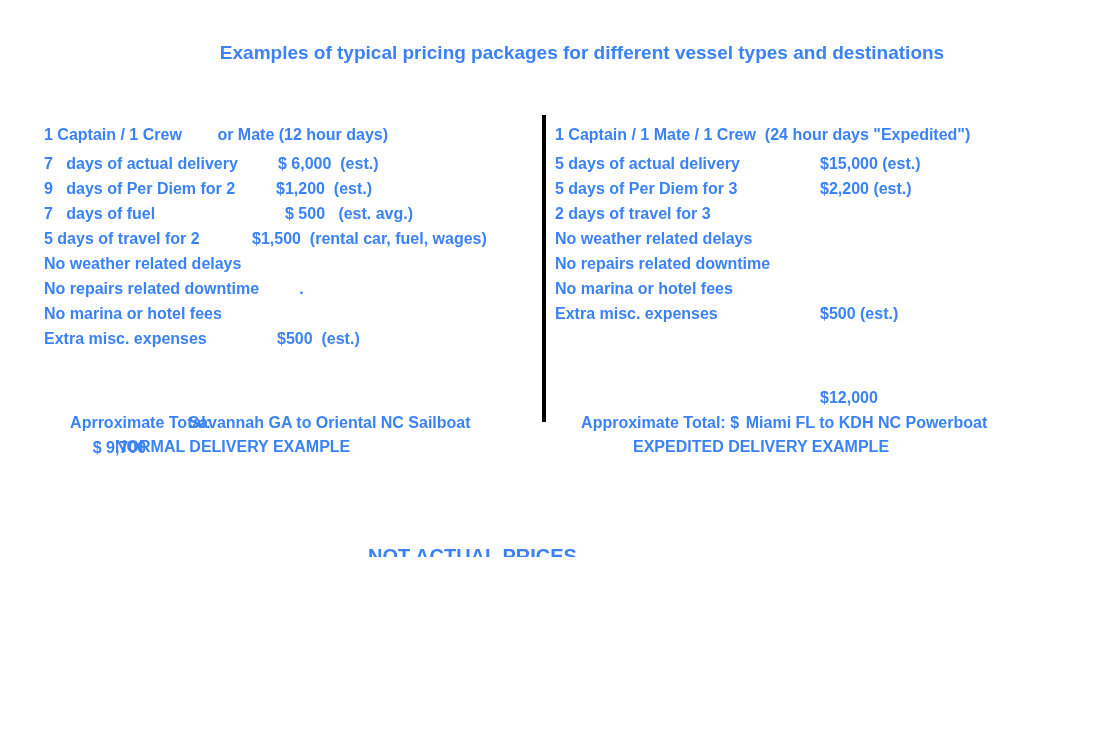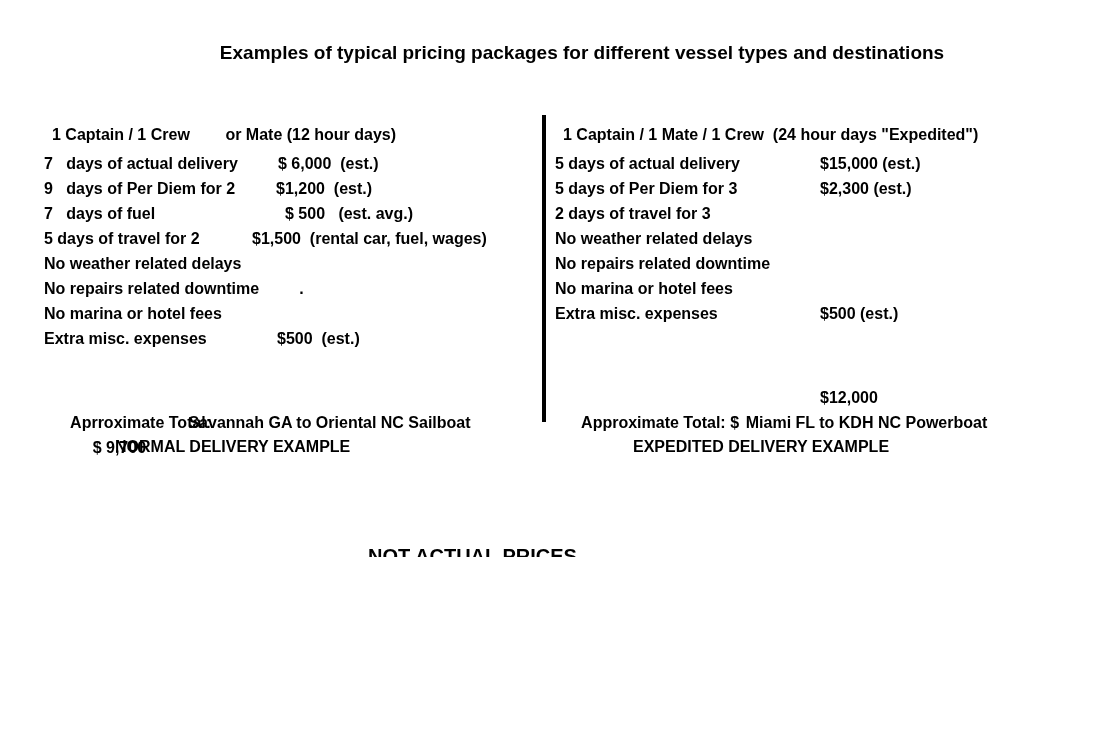--- a/index.html
+++ b/index.html
@@ -5,21 +5,21 @@
   html, body {
     margin: 0;
     padding: 0;
     background: #ffffff;
   }
   .page {
     position: relative;
     width: 1100px;
     height: 557px;
     background: #ffffff;
-    color: #000000;
+    color: #3b82f6;
     font-family: "Liberation Sans", "DejaVu Sans", sans-serif;
     font-weight: bold;
     overflow: hidden;
     text-decoration: underline;
   }
   .page-title {
     position: absolute;
     top: 40px;
     left: 0;
     right: 0;
@@ -31,21 +31,21 @@
   }
   .col {
     position: absolute;
     top: 124px;
   }
   .col-left  { left: 44px;  width: 500px; }
   .col-right { left: 555px; width: 545px; }
   .col-header {
     position: absolute;
     top: 2px;
-    left: 8px;
+    left: 0;
     font-size: 16px;
     white-space: pre;
   }
   .rows {
     position: absolute;
     top: 27px;
     left: 0;
     right: 0;
   }
   .row {
@@ -163,21 +163,21 @@
 
   <section class="col col-right">
     <div class="col-header">1 Captain / 1 Mate / 1 Crew  (24 hour days "Expedited")</div>
     <div class="rows">
       <div class="row">
         <span class="label">5 days of actual delivery</span>
         <span class="amount amt-r">$15,000 (est.)</span>
       </div>
       <div class="row">
         <span class="label">5 days of Per Diem for 3</span>
-        <span class="amount amt-r">$2,300 (est.)</span>
+        <span class="amount amt-r">$2,200 (est.)</span>
       </div>
       <div class="row">
         <span class="label">2 days of travel for 3</span>
       </div>
       <div class="row">
         <span class="label">No weather related delays</span>
       </div>
       <div class="row">
         <span class="label">No repairs related downtime</span>
       </div>

